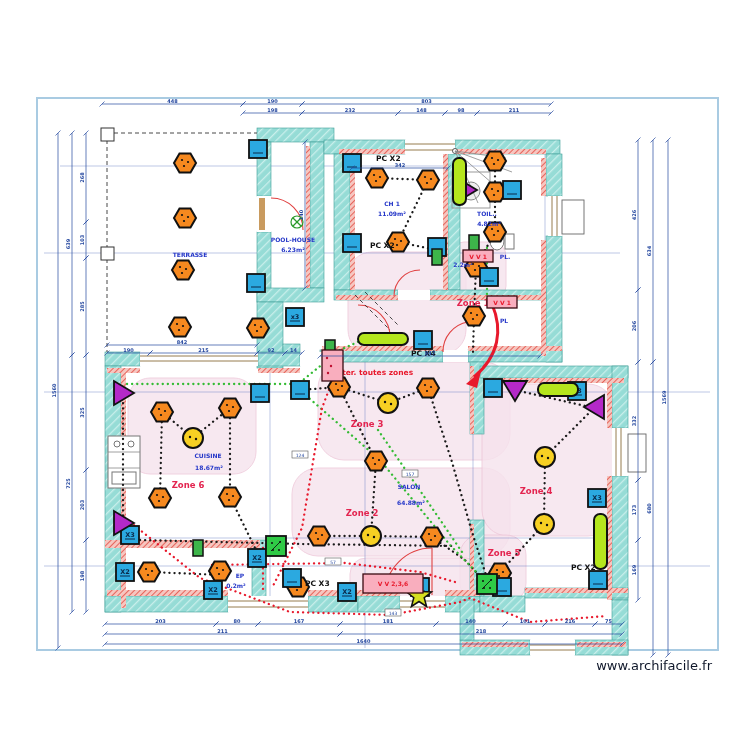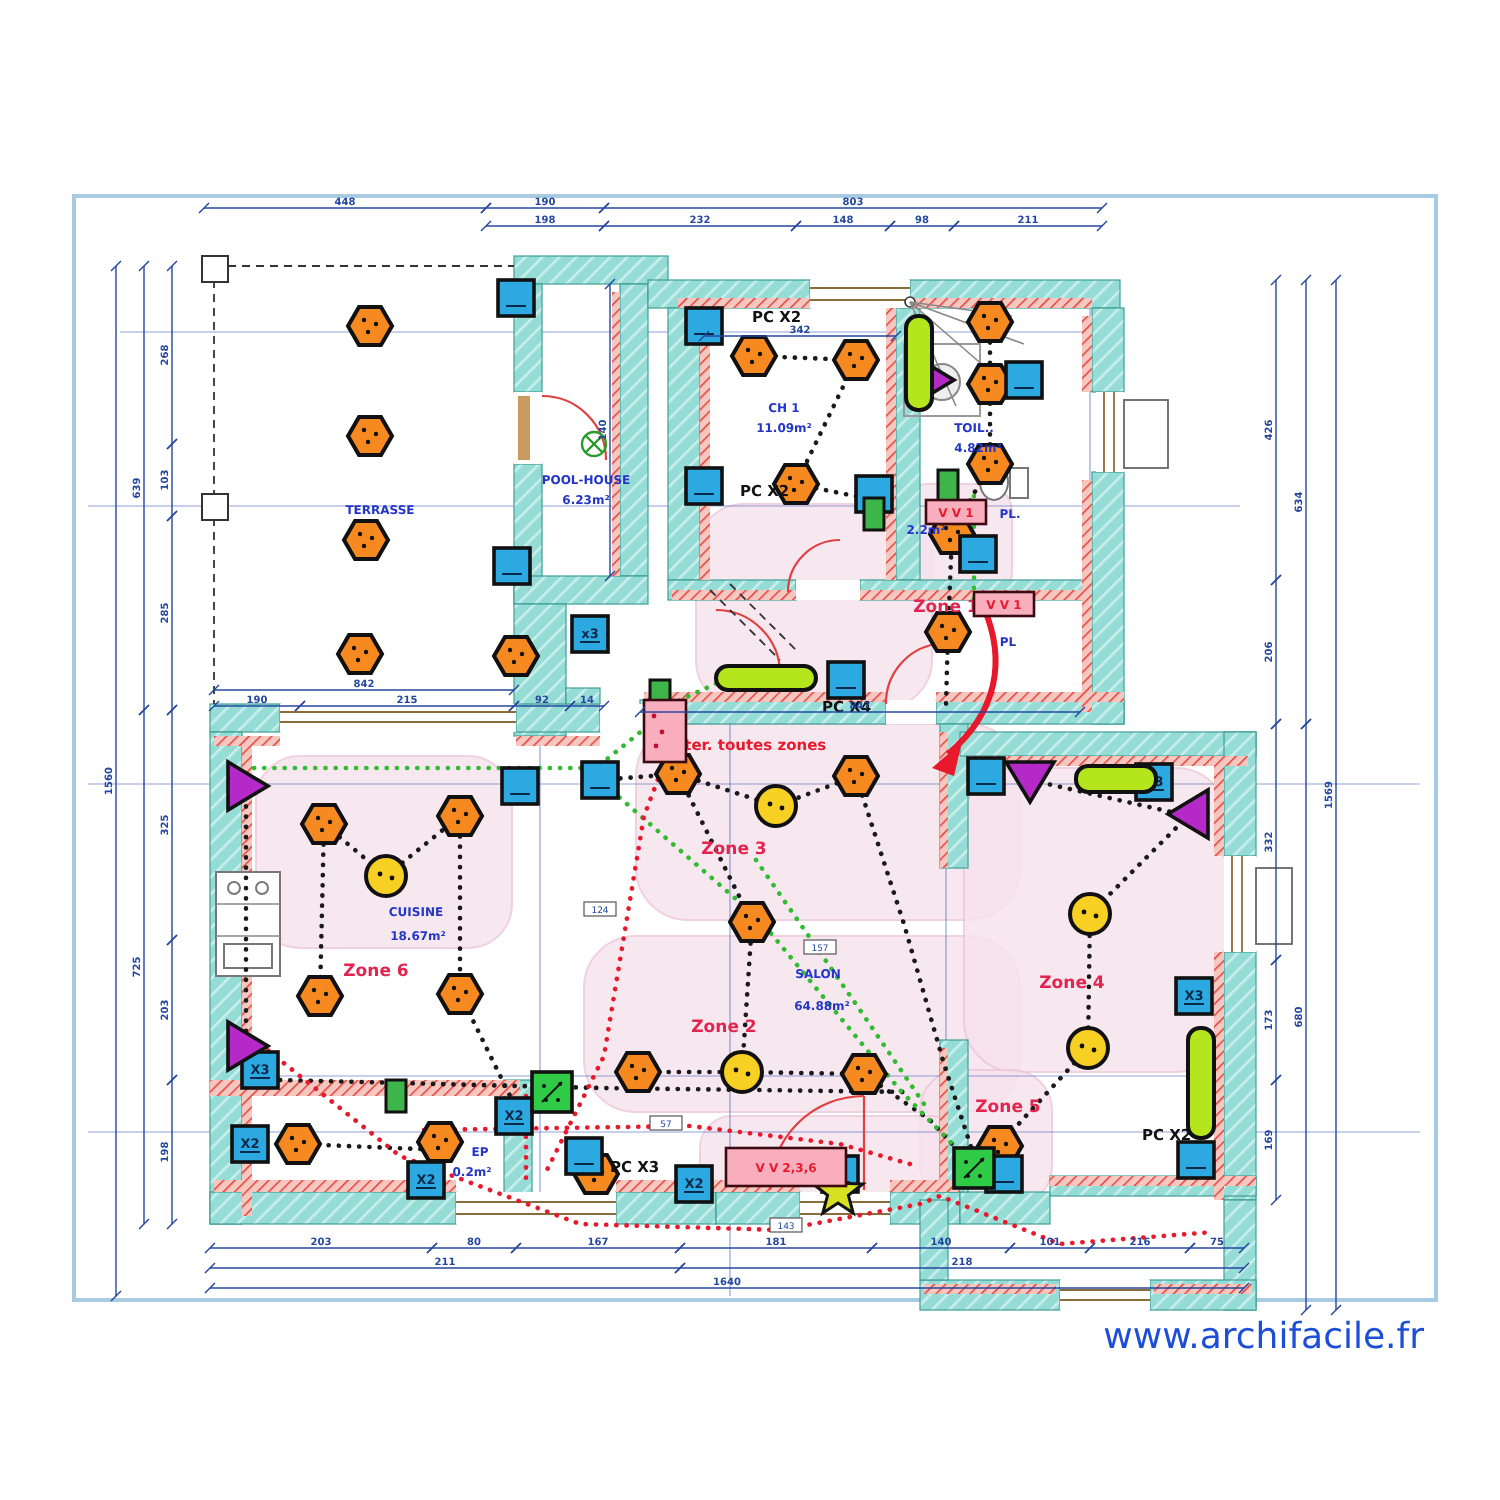--- a/index.html
+++ b/index.html
@@ -20,21 +20,21 @@
   .pc{font-size:7.5px;fill:#111;font-weight:bold;}
   .note{font-size:7.5px;fill:#e8192c;font-weight:bold;}
   .dimtxt{font-size:5px;fill:#24479f;font-weight:bold;text-anchor:middle;}
   .dimline{stroke:#24479f;stroke-width:0.7;}
   .refline{stroke:#3a57b5;stroke-width:0.6;opacity:0.55;}
   .tagbox{fill:#fff;stroke:#555;stroke-width:0.6;}
   .tagtxt{font-size:4.5px;fill:#24479f;text-anchor:middle;}
   .sqlab{font-size:6.5px;fill:#0b2a4a;font-weight:bold;text-anchor:middle;}
   .pinkbox{fill:#f9aebe;stroke:#3a0a12;stroke-width:1.3;}
   .pinktxt{font-size:6px;fill:#e8192c;font-weight:bold;text-anchor:middle;}
-  #footer{position:absolute;right:38px;top:658px;font-size:18px;color:#1d4ed8;}
+  #footer{position:absolute;right:38px;top:658px;font-size:13px;color:#0f172a;}
 </style>
 </head>
 <body>
 
 <svg id="plan" width="750" height="750" viewBox="0 0 750 750">
   <defs>
     <pattern id="tealHatch" width="6" height="6" patternUnits="userSpaceOnUse" patternTransform="rotate(45)">
       <rect width="6" height="6" fill="#96dcd6"></rect>
       <line x1="0" y1="0" x2="0" y2="6" stroke="#c9efeb" stroke-width="2.6"></line>
     </pattern>

